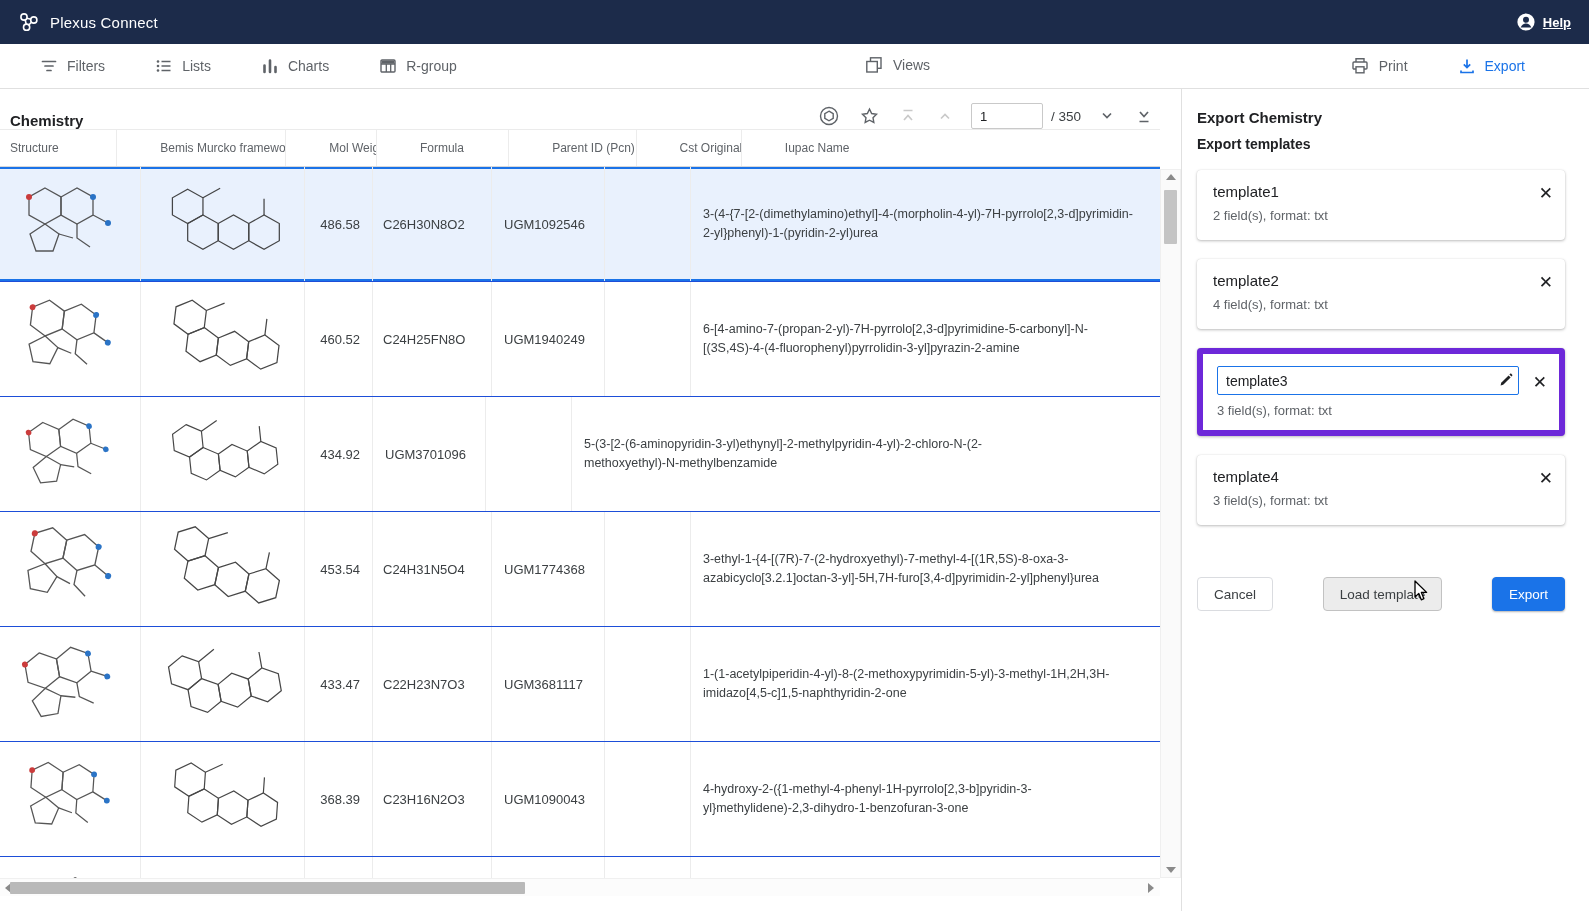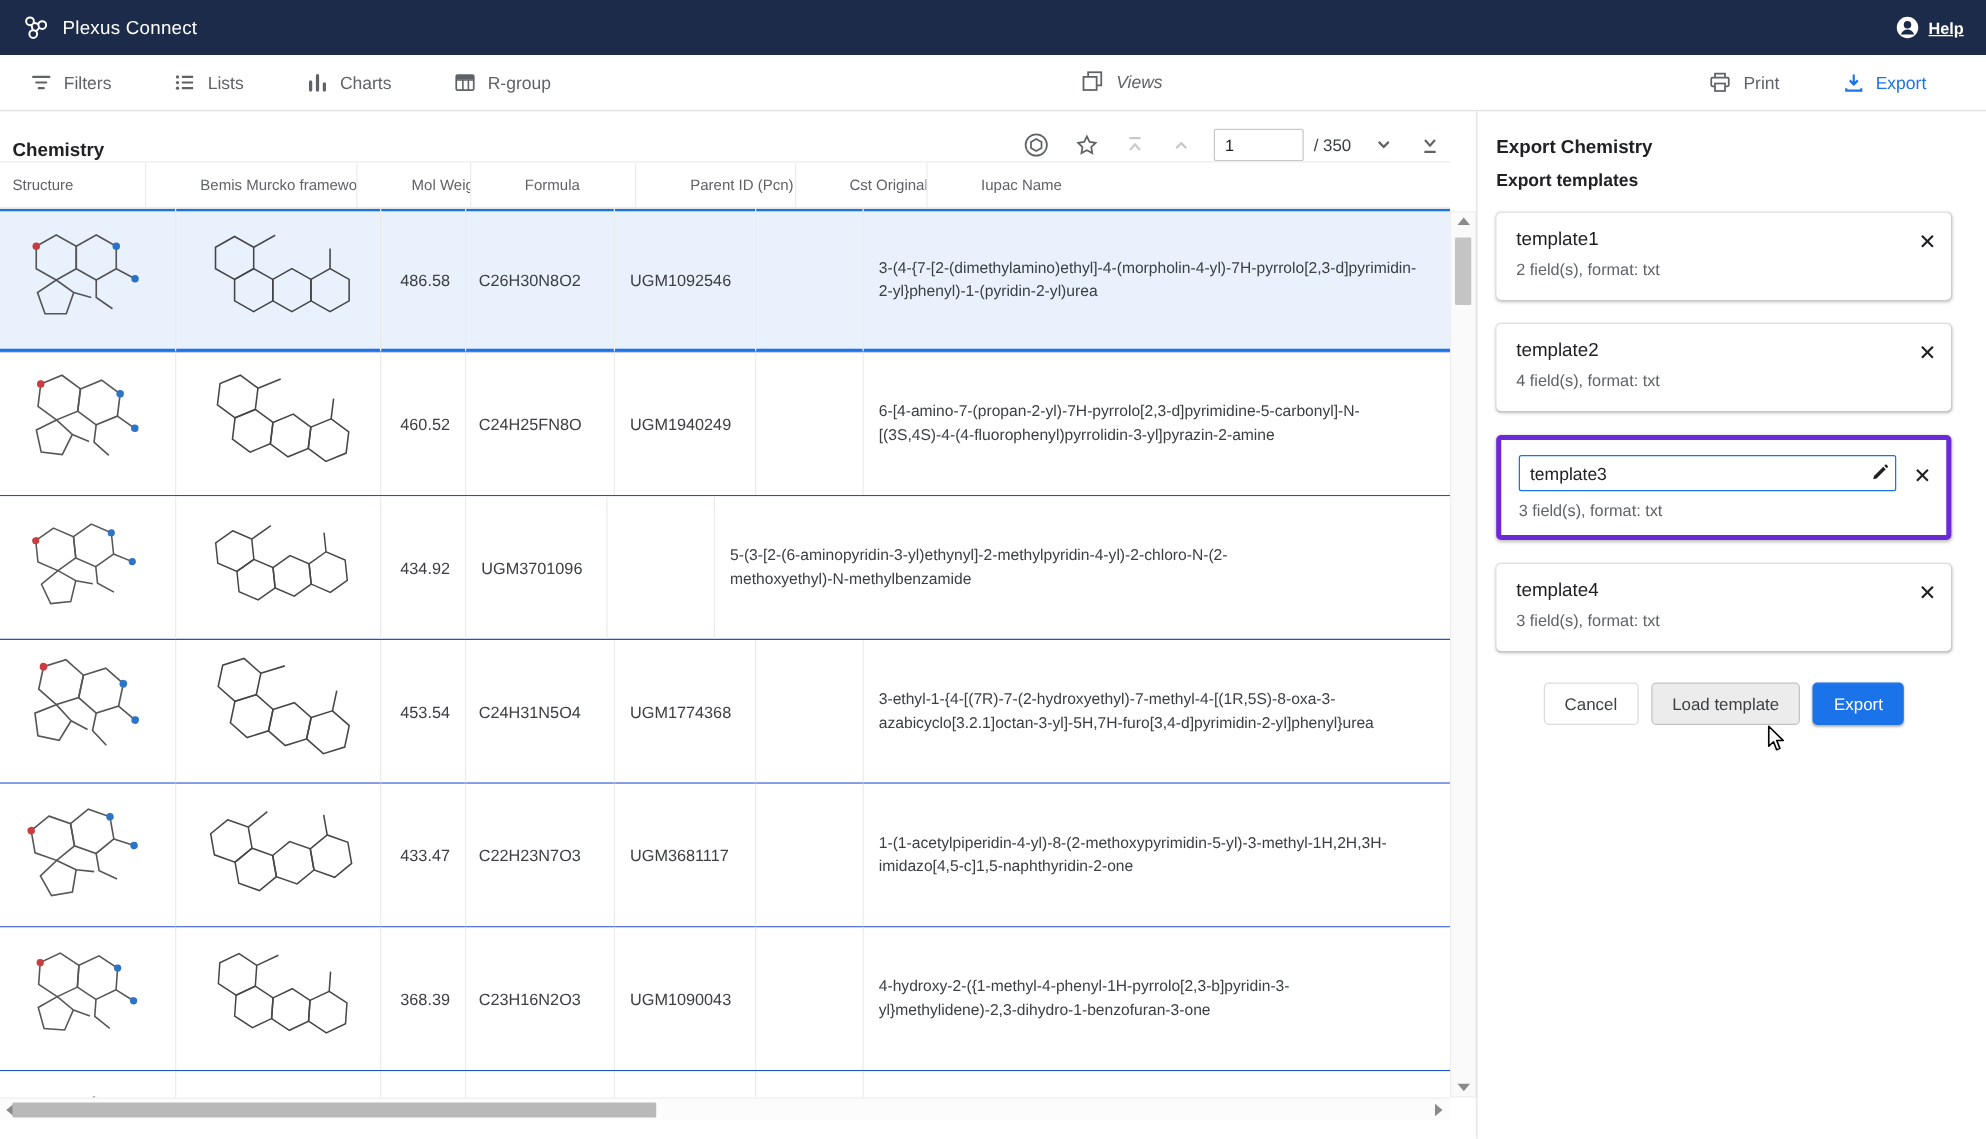--- a/index.html
+++ b/index.html
@@ -8,24 +8,24 @@
   svg { display:block; }
 
   
   .topbar { height:44px; background:#1c2b4a; display:flex; align-items:center; padding:0 18px; color:#fff; }
   .logo { display:flex; margin-right:10px; }
   .app-title { font-size:15px; letter-spacing:.2px; }
   .topbar-right { margin-left:auto; display:flex; align-items:center; gap:7px; }
   .help-link { color:#fff; font-size:13px; font-weight:bold; text-decoration:underline; cursor:pointer; }
 
   
-  .toolbar { height:45px; border-bottom:1px solid #e0e0e0; display:flex; align-items:center; position:relative; padding:0 18px; background:#fff; }
+  .toolbar { height:45px; border-bottom:1px solid #e0e0e0; display:flex; align-items:center; position:relative; padding:0 34px; background:#fff; }
   .tb-left { display:flex; gap:38px; }
   .tb-btn { display:flex; align-items:center; gap:9px; background:none; border:none; font-family:inherit; font-size:14px; color:#5f6368; cursor:pointer; padding:6px 6px; }
-  .tb-views { position:absolute; left:858px; top:5px;font-style:italic; }
+  .tb-views { position:absolute; left:858px; top:5px; }
   .tb-right { margin-left:auto; display:flex; gap:38px; padding-right:24px; }
   .tb-btn.accent { color:#1a73e8; }
 
   
   .content { display:flex; height:822px; }
   .grid-area { width:1181px; display:flex; flex-direction:column; }
 
   
   .chem-bar { height:40px; display:flex; align-items:flex-end; padding:0 10px; }
   .chem-title { font-size:15px; font-weight:bold; color:#202124; }
@@ -76,29 +76,29 @@
   .harrow-right { width:0; height:0; border-top:5px solid transparent; border-bottom:5px solid transparent; border-left:6px solid #8a8a8a; position:absolute; right:6px; }
   .hthumb { position:absolute; left:10px; width:515px; height:12px; background:#b9b9b9; border-radius:1px; cursor:grab; }
   .bottom-gap { height:15px; background:#fff; }
 
   
   .export-panel { flex:1; border-left:1px solid #e0e0e0; padding:12px 36px 0 15px; display:flex; flex-direction:column; background:#fff; }
   .ep-title { font-size:15px; font-weight:bold; margin-top:8px; }
   .ep-sub { font-size:14px; font-weight:bold; margin-top:10px; }
   .tcards { margin-top:18px; display:flex; flex-direction:column; gap:19px; }
   .tcard { background:#fff; border-radius:4px; box-shadow:0 1px 3px rgba(0,0,0,.26), 0 0 1px rgba(0,0,0,.14); padding:13px 40px 13px 16px; position:relative; min-height:70px; }
-  .tcard.editing { border:4px solid #6d28d9; padding:12px 40px 12px 14px; }
+  .tcard.editing { border:6px solid #6d28d9; padding:12px 40px 12px 14px; }
   .tname { font-size:15px; color:#202124; }
   .tdetails { font-size:13px; color:#5f6368; margin-top:8px; }
   .tclose { position:absolute; right:10px; top:13px; background:none; border:none; font-size:17px; color:#202124; cursor:pointer; line-height:1; padding:2px; font-family:inherit; }
   .tcard.editing .tclose { top:18px; }
   .edit-row { position:relative; width:302px; }
   .tname-input { width:302px; height:29px; border:1px solid #1a73e8; border-radius:2px; padding:0 30px 0 8px; font-family:"Liberation Sans",sans-serif; font-size:14px; color:#202124; }
   .pencil-btn { position:absolute; right:5px; top:6px; background:none; border:none; cursor:pointer; padding:0; }
-  .panel-actions { margin-top:25px; display:flex; justify-content:center; gap:10px; }
+  .panel-actions { margin-top:52px; display:flex; justify-content:space-between; gap:10px; }
   .btn { height:34px; border-radius:4px; font-family:"Liberation Sans",sans-serif; font-size:13.5px; cursor:pointer; padding:0 16px; }
   .btn-cancel { background:#fff; border:1px solid #dadce0; color:#3c4043; }
   .btn-load { background:#ececec; border:1px solid #c2c2c2; color:#3c4043; }
   .btn-export { background:#1a73e8; border:1px solid #1a73e8; color:#fff; box-shadow:0 1px 2px rgba(0,0,0,.3); }
 
   
   .cursor { position:absolute; left:1410px; top:580px; z-index:50; pointer-events:none; }
 </style>
 </head>
 <body>

